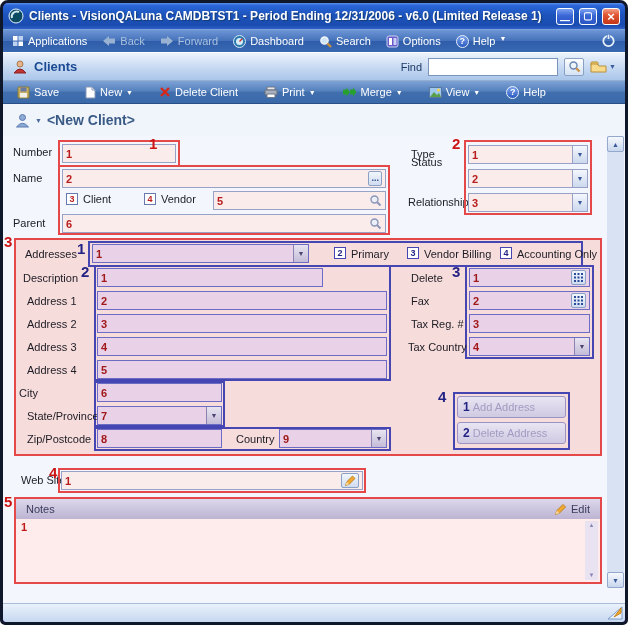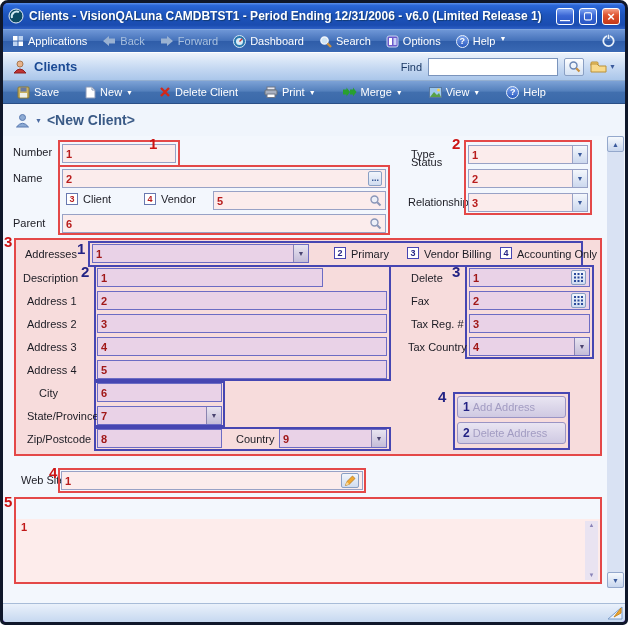--- a/index.html
+++ b/index.html
@@ -339,21 +339,21 @@
         <span class="fval">3</span>
       </div>
     <span class="lbl" style="left:24px;top:205px;z-index:3">Address 3</span>
     <div class="lfield" style="left:94px;top:201px;width:290px">
         <span class="fval">4</span>
       </div>
     <span class="lbl" style="left:24px;top:228px;z-index:3">Address 4</span>
     <div class="lfield" style="left:94px;top:224px;width:290px">
         <span class="fval">5</span>
       </div>
-    <span class="lbl" style="left:36px;top:251px;z-index:3">City</span>
+    <span class="lbl" style="left:16px;top:251px;z-index:3">City</span>
     <div class="lfield" style="left:94px;top:247px;width:125px">
         <span class="fval">6</span>
       </div>
     <span class="lbl" style="left:24px;top:274px;z-index:3">State/Province</span>
     <div class="lfield" style="left:94px;top:270px;width:125px">
       <span class="fval">7</span>
       <span class="ddbtn" style="background:linear-gradient(#e8e4f0,#c4bcd8);border-left:1px solid #8a84b0;color:#4a4470">▼</span>
     </div>
     <span class="lbl" style="left:24px;top:297px;z-index:3">Zip/Postcode</span>
     <div class="lfield" style="left:94px;top:293px;width:125px">
@@ -430,20 +430,30 @@
       <span class="inbtn">
           <svg width="12" height="12">
             <path d="M1.5 10.5 l1.3-3.8 5.7-5.7 2.5 2.5 -5.7 5.7 z" fill="#f0a830" stroke="#b87820" stroke-width="0.8"></path>
             <path d="M1.5 10.5 l1.3-3.8 2.5 2.5 z" fill="#f8d898"></path>
           </svg>
         </span>
     </div>
 
     <span class="cr" style="left:1px;top:358px">5</span>
     <div class="redbox" style="left:11px;top:361px;width:588px;height:87px"></div>
+    <div class="notes-header" style="left:13px;top:363px;width:584px">
+      <span>Notes</span>
+      <span style="margin-left:auto;display:flex;align-items:center;gap:4px">
+        <svg width="13" height="13">
+            <path d="M1.5 11.5 l1.4-4 6.1-6.1 2.6 2.6 -6.1 6.1 z" fill="#f0a830" stroke="#b87820" stroke-width="0.8"></path>
+            <path d="M1.5 11.5 l1.4-4 2.6 2.6 z" fill="#f8d898"></path>
+          </svg>
+        <span>Edit</span>
+      </span>
+    </div>
     <div class="notes-body" style="left:13px;top:383px;width:584px;height:63px">
       <span>1</span>
     </div>
     <div class="mscroll" style="right:27px;top:385px;height:59px">
       <span>▲</span>
       <span>▼</span>
     </div>
 
     <div class="strack" style="left:604px;top:0;height:452px"></div>
     <div class="sbtn" style="left:604px;top:0">

